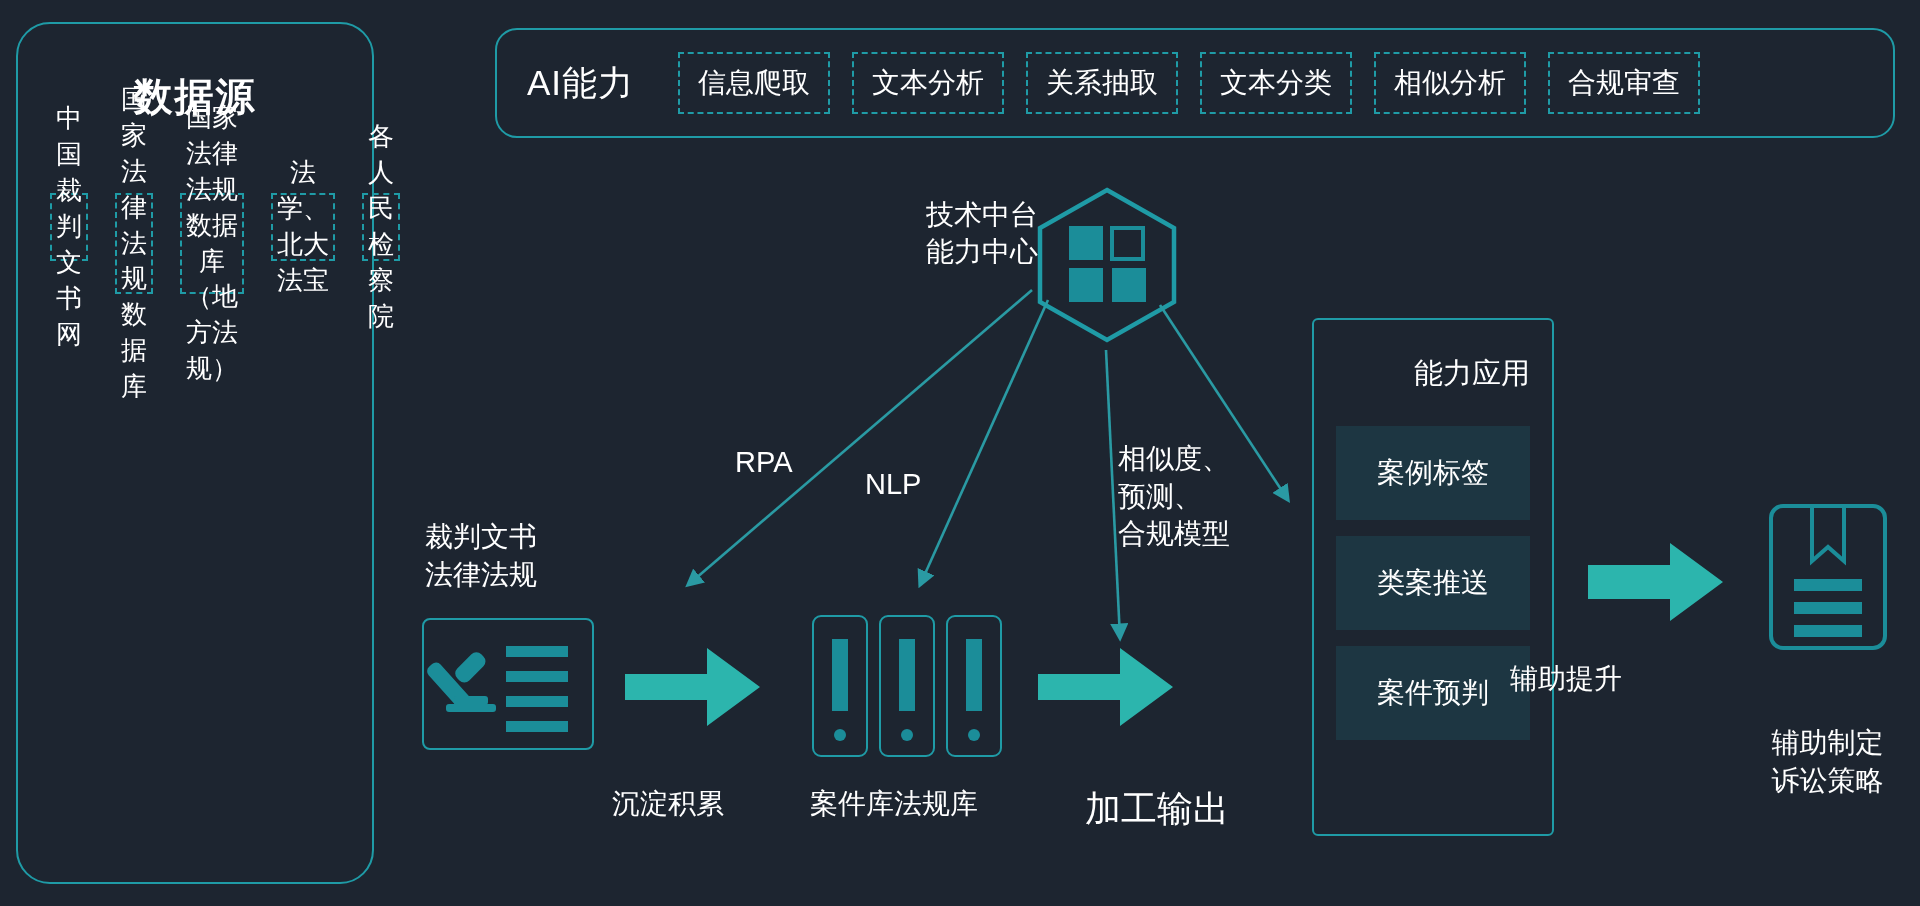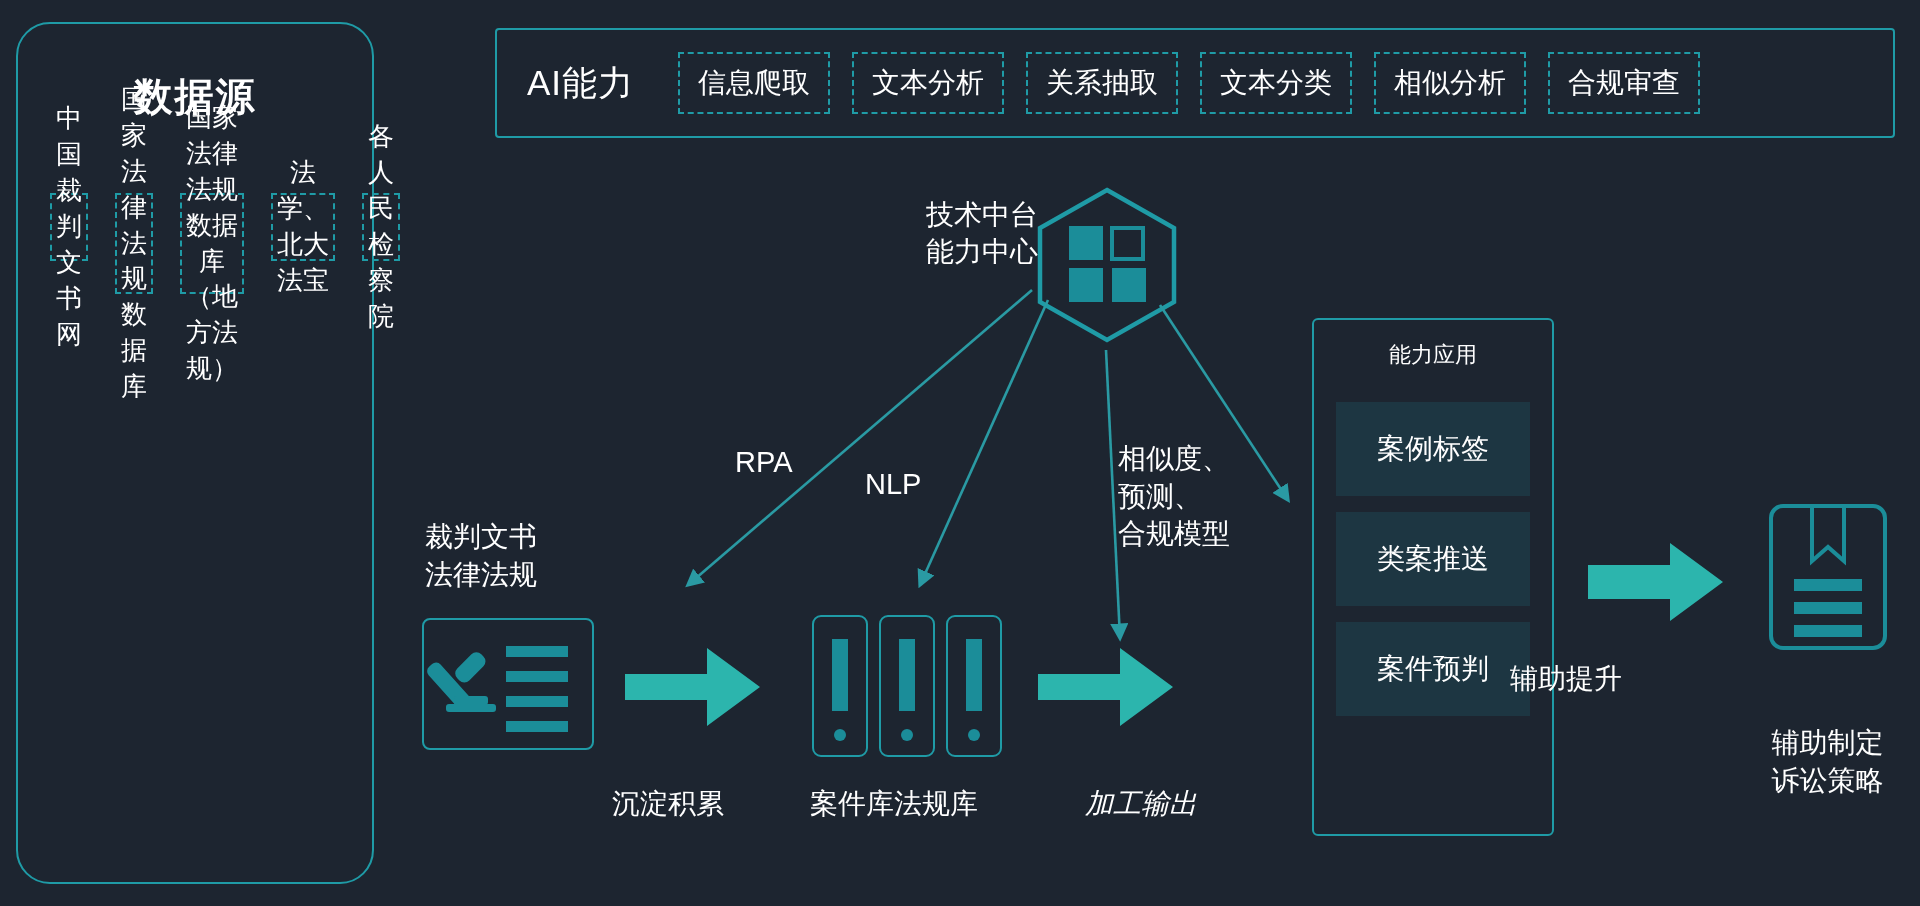--- a/index.html
+++ b/index.html
@@ -39,21 +39,21 @@
     line-height: 1.38;
     white-space: pre-line;
     padding: 6px 4px;
   }
   .ds-h1 { height: 68px; }
   .ds-h2 { height: 101px; }
 
   
   #ai-bar {
     left: 495px; top: 28px; width: 1400px; height: 110px;
-    border: 2.5px solid #1f9ba6; border-radius: 4px;
+    border: 2.5px solid #1f9ba6; border-radius: 22px;
     display: flex; align-items: center; padding-left: 30px; gap: 22px;
   }
   #ai-bar-title {
     font-size: 35px; color: #fff; letter-spacing: 1px; margin-right: 22px;
   }
   .ai-tag {
     border: 2px dashed #1f9ba6;
     color: #fff; font-size: 28px;
     padding: 10px 18px;
     white-space: nowrap;
@@ -82,29 +82,29 @@
   
   #servers { left: 812px; top: 615px; width: 190px; height: 142px; display: flex; gap: 11px; }
   .server-box {
     width: 56px; height: 142px; border: 2.5px solid #1f9ba6; border-radius: 9px;
     position: relative;
   }
   .server-bar { position: absolute; left: 50%; transform: translateX(-50%); top: 22px; width: 16px; height: 72px; background: #1b8d99; }
   .server-dot { position: absolute; left: 50%; transform: translateX(-50%); bottom: 14px; width: 12px; height: 12px; border-radius: 50%; background: #1b8d99; }
   #arrow2 { left: 1038px; top: 648px; width: 135px; height: 78px; }
   #cap2 { left: 810px; top: 785px; font-size: 28px; color: #fff; }
-  #cap3 { left: 1085px; top: 785px; font-size: 28px; color: #fff; font-style: italic; }
+  #cap3 { left: 1085px; top: 785px; font-size: 36px; color: #fff; }
 
   
   #app-panel {
     left: 1312px; top: 318px; width: 242px; height: 518px;
     border: 2.5px solid #1f9ba6; border-radius: 6px;
     padding: 20px 22px;
   }
-  #app-panel-title { font-size: 22px; color: #fff; text-align: center; margin-bottom: 32px; }
+  #app-panel-title { font-size: 29px; color: #fff; text-align: right; margin-bottom: 32px; margin-top: 14px; }
   .app-card {
     background: #1d3642; color: #fff; font-size: 28px;
     height: 94px; margin-bottom: 16px;
     display: flex; align-items: center; justify-content: center;
   }
   .app-card:last-child { margin-bottom: 7px; }
 
   
   #arrow3 { left: 1588px; top: 543px; width: 135px; height: 78px; }
   #cap4 { left: 1510px; top: 660px; font-size: 28px; color: #fff; }

